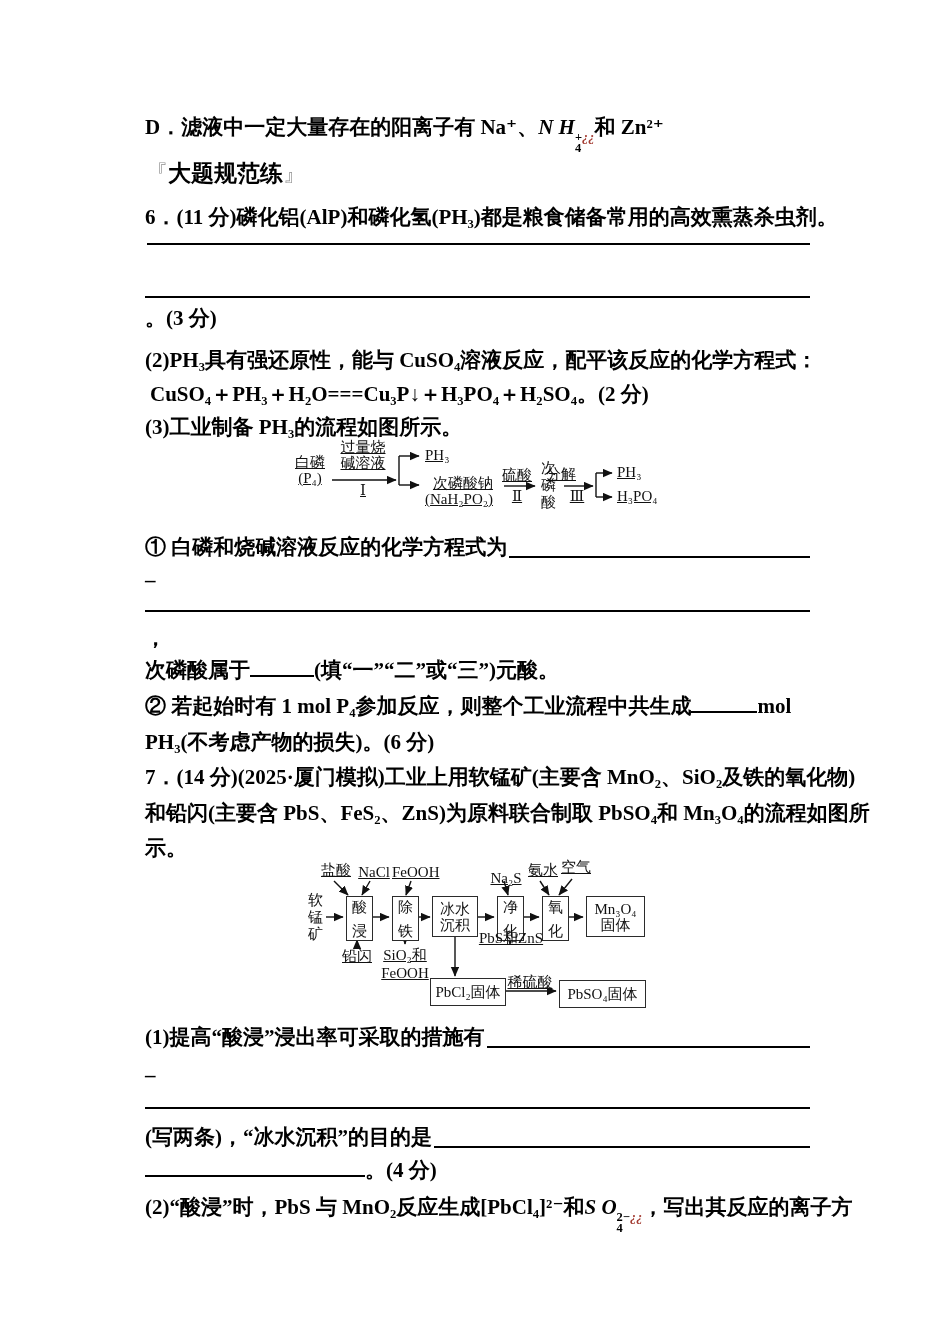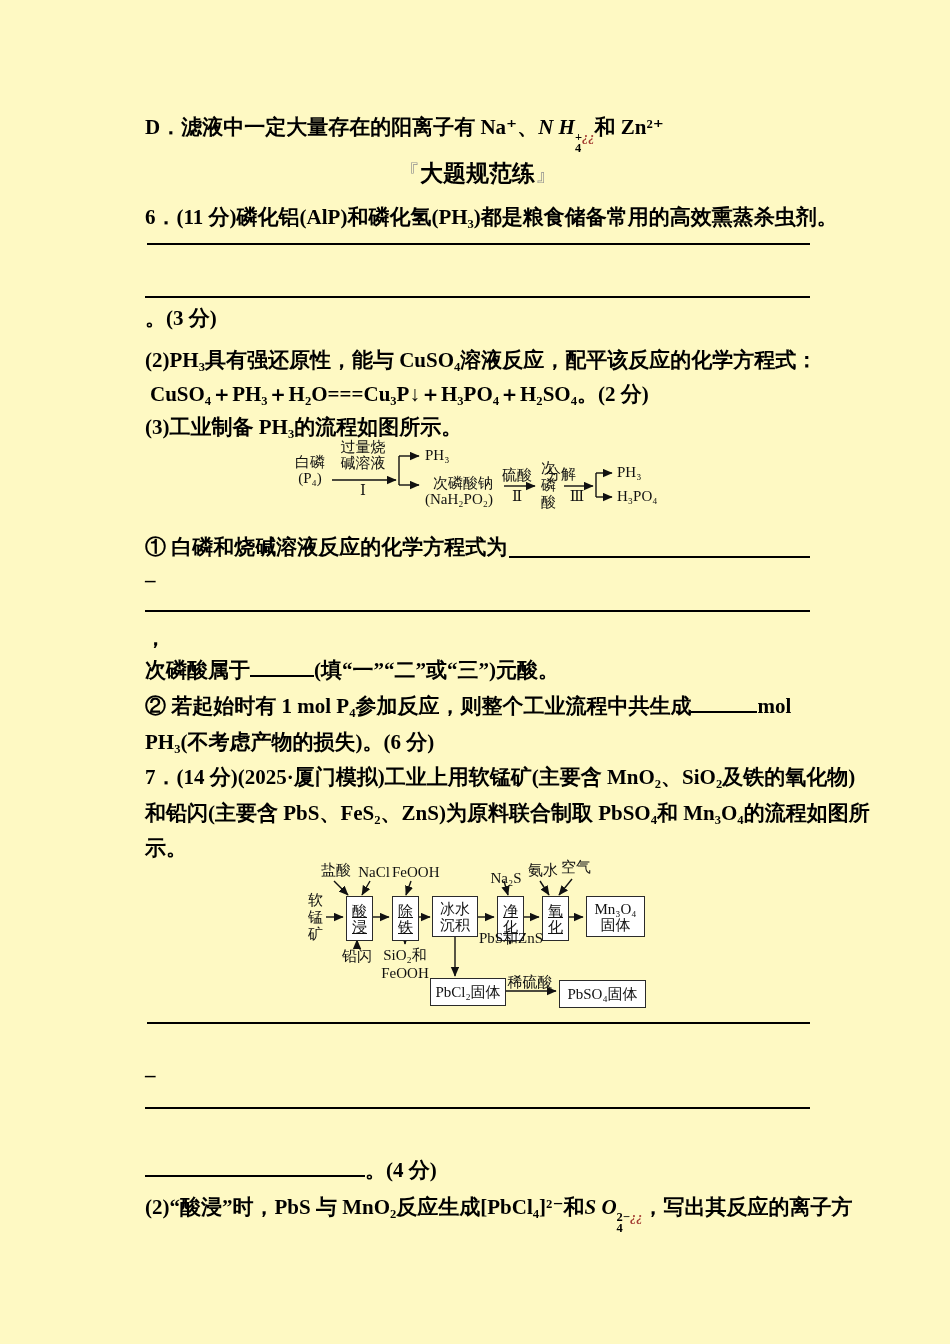--- a/index.html
+++ b/index.html
@@ -1,60 +1,60 @@
 <!DOCTYPE html>
 <html><head>
 <meta charset="utf-8">
 <style>
   html,body { margin:0; padding:0; background:#e8e8e8; }
   .page {
-    position:relative; width:950px; height:1344px; background:#fef9c3;
+    position:relative; width:950px; height:1344px; background:#ffffff;
     font-family:"Liberation Serif","DejaVu Serif",serif; color:#000;
     overflow:hidden;
   }
   .line {
     position:absolute; left:145px; width:665px;
     font-size:21px; font-weight:700; line-height:30px; white-space:nowrap;
   }
   .fill { display:flex; }
   .fill .txt { white-space:nowrap; }
   .fill .blank-fill { flex:1 1 auto; border-bottom:2.2px solid #000; margin:0 0 4px 2px; }
   .blank {
     display:inline-block; border-bottom:2.2px solid #000; height:19px;
     vertical-align:baseline;
   }
-  .center { text-align:center; }
+  .center { text-align:left; }
   .uline { position:absolute; left:145px; width:665px; border-bottom:2.4px solid #000; height:0; }
   .hdr { font-family:"Liberation Sans","DejaVu Sans",sans-serif; font-size:23px; }
   .hdr .bracket { color:#8f8f8f; font-weight:400; }
   .hdr .strong { font-weight:900; }
   .hdr .rest { font-weight:700; }
   
   .frm { font-style:italic; }
   .stack {
     display:inline-flex; flex-direction:column; vertical-align:-7px;
     font-size:12.5px; line-height:11px; font-style:normal; text-align:left;
   }
   .stack .st-top, .stack .st-bot { display:block; height:11px; }
   .err { color:#a33c32; font-style:italic; }
   
   .diag { position:absolute; font-weight:400; font-size:15px; color:#111; }
   .diag svg { position:absolute; left:0; top:0; }
-  .dlbl { position:absolute; line-height:16px; text-align:center; white-space:nowrap; }
+  .dlbl { position:absolute; line-height:16px; text-align:center; white-space:nowrap;text-decoration:underline; }
   .dlbl.wrap { white-space:normal; }
   .vtext {
     position:absolute; width:17px; word-break:break-all; line-height:17px;
     text-align:center; white-space:normal;
   }
   .pbox {
     position:absolute; border:1.6px solid #2b2b2b; display:flex;
     align-items:center; justify-content:center; text-align:center;
     background:#fff;
   }
-  .pbox .vtext2 { width:17px; word-break:break-all; line-height:16px; position:static;text-decoration:underline; }
+  .pbox .vtext2 { width:17px; word-break:break-all; line-height:24px; position:static; }
   .pbox .two { line-height:16px; }
 </style>
 </head>
 <body>
 
 <div class="page">
 
   <div class="line" style="top:112px">
     <span>D．滤液中一定大量存在的阳离子有 Na⁺、</span><span class="frm"><span>N H</span><span class="stack">
           <span class="st-top"><span>+</span><span class="err">¿¿</span></span>
@@ -206,25 +206,30 @@
     <div class="pbox" style="left:130px; top:120px; width:74px; height:26px">
       <span>PbCl₂固体</span>
     </div>
     <div class="dlbl" style="left:206px; top:116px; width:48px">稀硫酸</div>
     <div class="pbox" style="left:259px; top:122px; width:85px; height:26px">
       <span>PbSO₄固体</span>
     </div>
   </div>
 
   <div class="line fill" style="top:1022px">
+    <span class="txt">(1)提高“酸浸”浸出率可采取的措施有</span>
       <span class="blank-fill"></span>
   </div>
   <div class="line" style="top:1060px">–</div>
   <div class="uline" style="top:1107px"></div>
 
+  <div class="line fill" style="top:1122px">
+    <span class="txt">(写两条)，“冰水沉积”的目的是</span>
+      <span class="blank-fill"></span>
+  </div>
   <div class="line" style="top:1155px">
     <span class="blank" style="width:220px"></span><span>。(4 分)</span>
   </div>
 
   <div class="line" style="top:1192px">
     <span>(2)“酸浸”时，PbS 与 MnO₂反应生成[PbCl₄]²⁻和</span><span class="frm"><span>S O</span><span class="stack">
           <span class="st-top"><span>2−</span><span class="err">¿¿</span></span>
           <span class="st-bot">4</span>
         </span></span><span>，写出其反应的离子方</span>
   </div>

